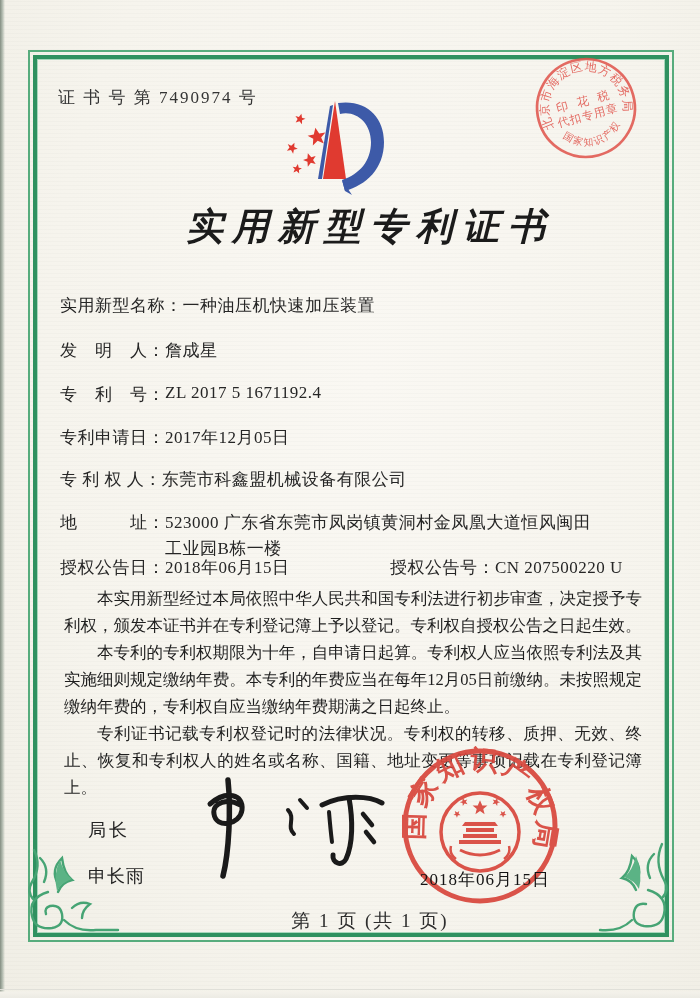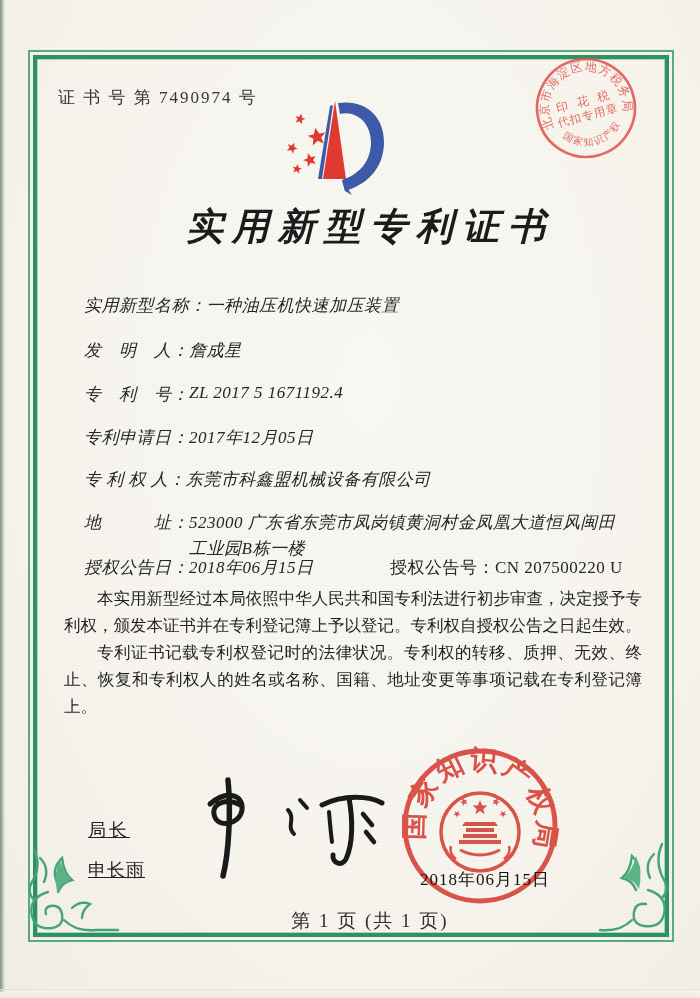--- a/index.html
+++ b/index.html
@@ -28,35 +28,35 @@
   .frame .inner{position:absolute;inset:3px;border:4px solid #2f9160;}
   .frame .inner2{position:absolute;inset:0;border:1px solid #a8d6bb;}
 
   .cert-no{position:absolute;left:58px;top:86px;font-size:17px;letter-spacing:2px;color:#343434;}
 
   .logo{position:absolute;left:266px;top:97px;}
   .title{position:absolute;left:0;top:202px;width:100%;text-align:center;
     font-size:37px;letter-spacing:9px;font-weight:600;color:#1b1b1b;font-style:italic;}
 
   .fields{position:absolute;left:0;top:0;width:100%;font-size:17px;color:#262626;}
-  .frow{position:absolute;left:84px;white-space:nowrap;letter-spacing:.5px;font-style:italic;}
+  .frow{position:absolute;left:60px;white-space:nowrap;letter-spacing:.5px;}
   .frow .lab{white-space:pre;}
   .frow .val{white-space:pre-line;display:inline-block;vertical-align:top;}
   .r1{top:294px}.r2{top:339px}.r3{top:383px}.r4{top:426px}.r5{top:468px}
   .r6{top:510px;line-height:26px}
   .r7{top:556px}
   .r7b{position:absolute;left:390px;top:556px;white-space:nowrap;letter-spacing:.5px;}
   .num{font-family:"Liberation Serif","DejaVu Serif",serif;}
 
   .paras{position:absolute;left:64px;top:585px;width:578px;font-size:16.5px;
     line-height:27px;text-align:justify;color:#1f1f1f;}
   .paras p{margin:0;text-indent:33px;}
 
-  .signer{position:absolute;left:88px;top:818px;font-size:18px;letter-spacing:3px;color:#222;text-decoration:underline;}
-  .signer .line2{margin-top:16px;letter-spacing:1px;}
+  .signer{position:absolute;left:88px;top:818px;font-size:18px;letter-spacing:3px;color:#222;}
+  .signer .line2{margin-top:22px;letter-spacing:1px;}
   .signature{position:absolute;left:182px;top:770px;}
 
   .seal{position:absolute;left:402px;top:746px;opacity:.92;}
   .seal-ring{font-size:27px;font-weight:bold;letter-spacing:4px;fill:#d8463c;
     font-family:"Liberation Serif","DejaVu Serif",serif;}
   .seal-date{position:absolute;left:420px;top:868px;font-size:17px;letter-spacing:1px;
     color:#141414;z-index:6;}
 
   .stamp{position:absolute;left:534px;top:56px;transform:rotate(-15deg);opacity:.85;}
   .stamp text{fill:#e0524a;}
@@ -145,20 +145,21 @@
     <div class="frow r7">
       <span class="lab">授权公告日：</span><span class="val">2018年06月15日</span>
     </div>
     <div class="r7b">
       <span class="lab">授权公告号：</span><span class="val num">CN 207500220 U</span>
     </div>
   </div>
 
   <div class="paras">
     <p>本实用新型经过本局依照中华人民共和国专利法进行初步审查，决定授予专利权，颁发本证书并在专利登记簿上予以登记。专利权自授权公告之日起生效。</p>
+    <p>本专利的专利权期限为十年，自申请日起算。专利权人应当依照专利法及其实施细则规定缴纳年费。本专利的年费应当在每年12月05日前缴纳。未按照规定缴纳年费的，专利权自应当缴纳年费期满之日起终止。</p>
     <p>专利证书记载专利权登记时的法律状况。专利权的转移、质押、无效、终止、恢复和专利权人的姓名或名称、国籍、地址变更等事项记载在专利登记簿上。</p>
   </div>
 
   <div class="signer">
     <div>局长</div>
     <div class="line2">申长雨</div>
   </div>
 
   <svg class="signature" width="225" height="118" viewBox="0 0 225 118">
     <g fill="none" stroke="#1a1a1a" stroke-linecap="round" stroke-linejoin="round">

